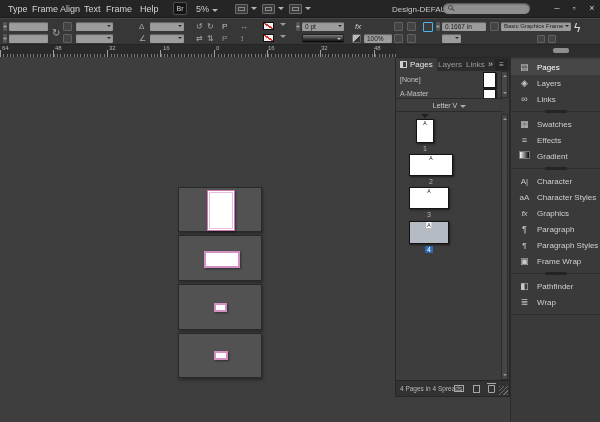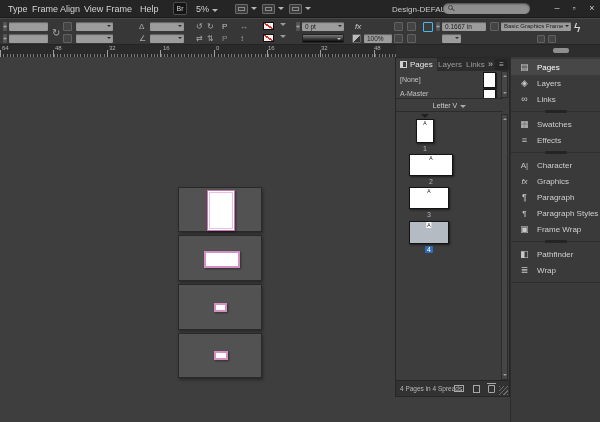--- a/index.html
+++ b/index.html
@@ -106,21 +106,21 @@
 </style>
 </head>
 <body>
 
 <div id="app">
 
   <div class="menubar">
     <span class="menu-item" style="left:8px">Type</span>
     <span class="menu-item" style="left:32px">Frame</span>
     <span class="menu-item" style="left:60px">Align</span>
-    <span class="menu-item" style="left:84px">View</span>
+    <span class="menu-item" style="left:84px">Text</span>
     <span class="menu-item" style="left:106px">Frame</span>
     <span class="menu-item" style="left:140px">Help</span>
 
     <span class="br-btn">Br</span>
 
     <span class="zoom-ctrl"><span>5%</span><span class="tri"></span></span>
 
     <span class="mb-iconbtn" style="left:235px">
         <span class="g"></span>
         <span class="tri"></span>
@@ -301,26 +301,34 @@
     </div>
     <div class="dock-div"></div>
     <div class="dock-item">
       <span class="dock-icon">▦</span>
       <span class="dock-label">Swatches</span>
     </div>
     <div class="dock-item">
       <span class="dock-icon">≡</span>
       <span class="dock-label">Effects</span>
     </div>
+    <div class="dock-item">
+      <span class="dock-icon"><span class="grad-chip"></span></span>
+      <span class="dock-label">Gradient</span>
+    </div>
     <div class="dock-div"></div>
     <div class="dock-item">
       <span class="dock-icon small">A|</span>
       <span class="dock-label">Character</span>
     </div>
     <div class="dock-item">
+      <span class="dock-icon small">aA</span>
+      <span class="dock-label">Character Styles</span>
+    </div>
+    <div class="dock-item">
       <span class="dock-icon fx">fx</span>
       <span class="dock-label">Graphics</span>
     </div>
     <div class="dock-item">
       <span class="dock-icon">¶</span>
       <span class="dock-label">Paragraph</span>
     </div>
     <div class="dock-item">
       <span class="dock-icon small">¶</span>
       <span class="dock-label">Paragraph Styles</span>

